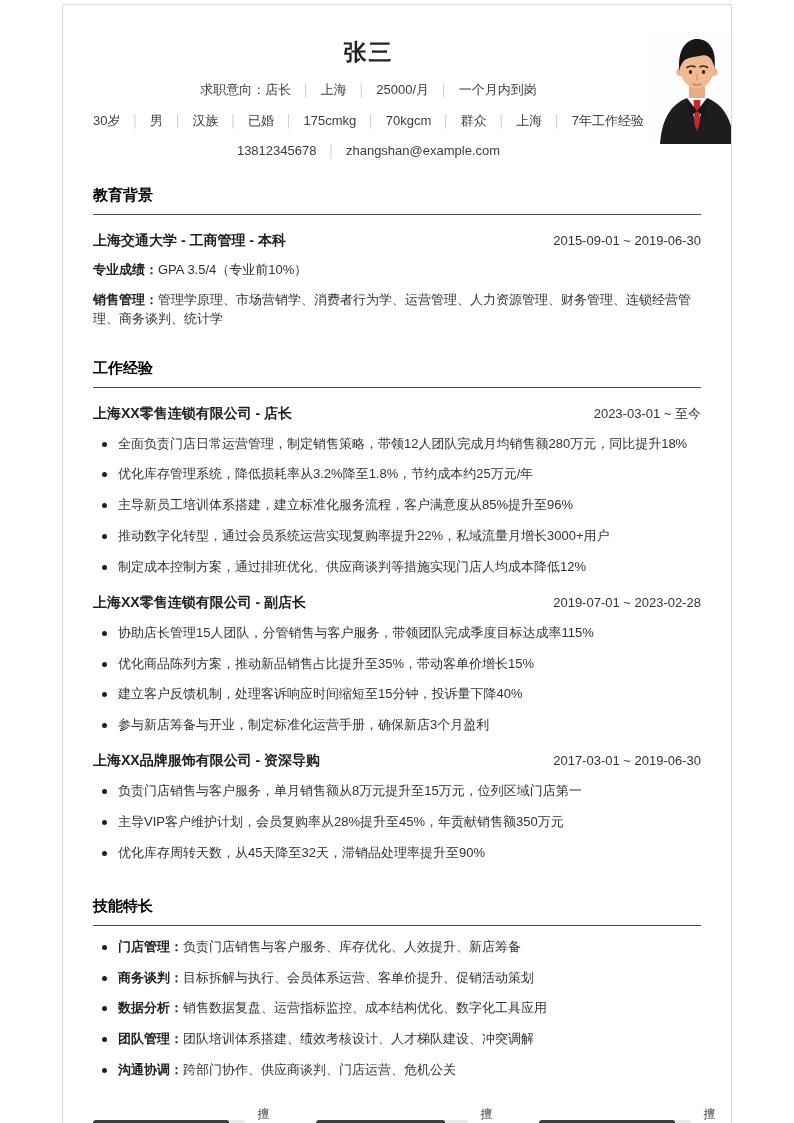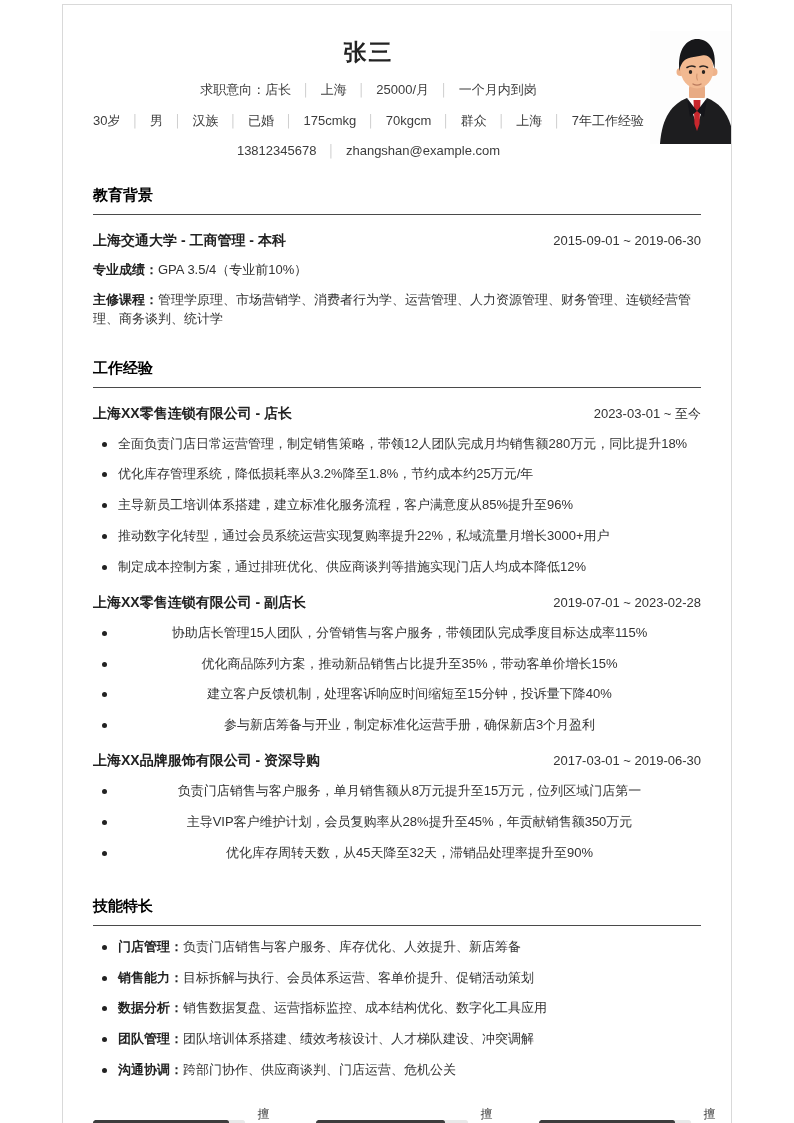--- a/index.html
+++ b/index.html
@@ -25,21 +25,21 @@
     font-size:15px; font-weight:bold; color:#000000;
     padding-bottom:9px; border-bottom:1.5px solid #4a4a4a;
   }
   .sec-edu   { margin-top:28px; }
   .sec-work  { margin-top:30px; }
   .sec-skill { margin-top:34px; }
 
   .entry-head { display:flex; justify-content:space-between; align-items:baseline; margin-top:17px;gap:19px; }
   .entry-title { font-size:14px; font-weight:bold; color:#222; }
   .entry-date  { font-size:13px; color:#333; }
-  .job + .job { margin-top:10px;text-align:center; }
+  .job + .job { margin-top:10px; }
 
   .kv { margin-top:11px; font-size:13px; line-height:1.45; }
   .kv b { color:#222; }
 
   ul.bullets { list-style:none; margin-top:3px; }
   ul.bullets li {
     position:relative; padding-left:25px; margin-top:12px;
     font-size:13px; line-height:1.45; color:#333;
   }
   ul.bullets li::before {
@@ -116,21 +116,21 @@
   <div class="sec-edu">
     <div class="section-title">教育背景</div>
     <div class="entry-head">
       <span class="entry-title">上海交通大学 - 工商管理 - 本科</span>
       <span class="entry-date">2015-09-01 ~ 2019-06-30</span>
     </div>
     <div class="kv">
       <b>专业成绩：</b><span>GPA 3.5/4（专业前10%）</span>
     </div>
     <div class="kv">
-      <b>主修课程：</b><span>管理学原理、市场营销学、消费者行为学、运营管理、人力资源管理、财务管理、连锁经营管理、商务谈判、统计学</span>
+      <b>销售管理：</b><span>管理学原理、市场营销学、消费者行为学、运营管理、人力资源管理、财务管理、连锁经营管理、商务谈判、统计学</span>
     </div>
   </div>
 
   <div class="sec-work">
     <div class="section-title">工作经验</div>
 
     <div class="job">
       <div class="entry-head">
         <span class="entry-title">上海XX零售连锁有限公司 - 店长</span>
         <span class="entry-date">2023-03-01 ~ 至今</span>
@@ -167,21 +167,21 @@
         <li>主导VIP客户维护计划，会员复购率从28%提升至45%，年贡献销售额350万元</li>
         <li>优化库存周转天数，从45天降至32天，滞销品处理率提升至90%</li>
       </ul>
     </div>
   </div>
 
   <div class="sec-skill">
     <div class="section-title">技能特长</div>
     <ul class="bullets" style="margin-top:6px;">
       <li><b>门店管理：</b><span>负责门店销售与客户服务、库存优化、人效提升、新店筹备</span></li>
-      <li><b>销售能力：</b><span>目标拆解与执行、会员体系运营、客单价提升、促销活动策划</span></li>
+      <li><b>商务谈判：</b><span>目标拆解与执行、会员体系运营、客单价提升、促销活动策划</span></li>
       <li><b>数据分析：</b><span>销售数据复盘、运营指标监控、成本结构优化、数字化工具应用</span></li>
       <li><b>团队管理：</b><span>团队培训体系搭建、绩效考核设计、人才梯队建设、冲突调解</span></li>
       <li><b>沟通协调：</b><span>跨部门协作、供应商谈判、门店运营、危机公关</span></li>
     </ul>
 
     <div class="bars">
       <div class="bar-item">
         <div class="bar-row">
           <div class="track">
               <div class="fill" style="width: 90%;"></div>

